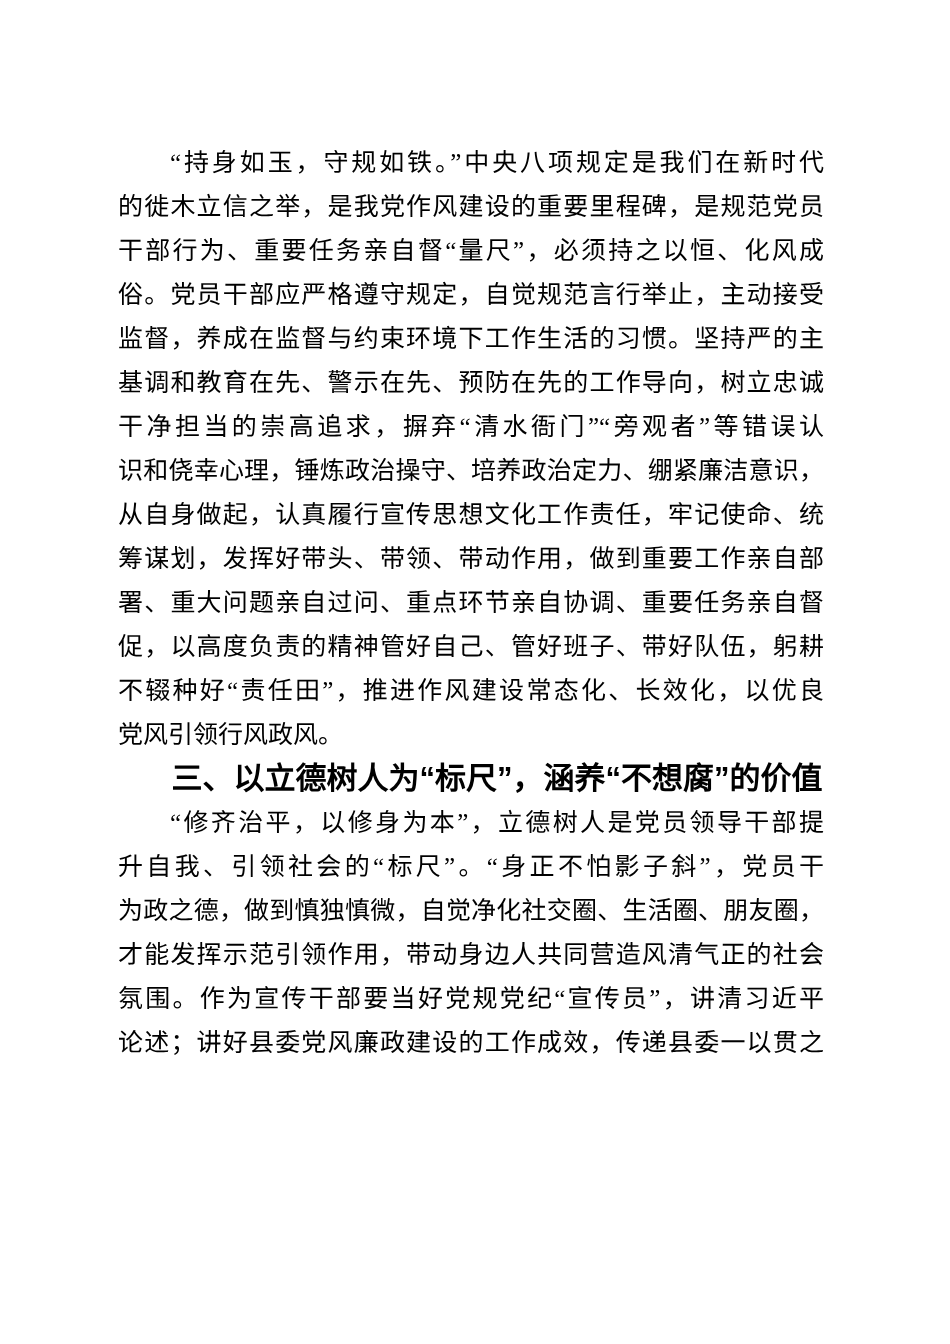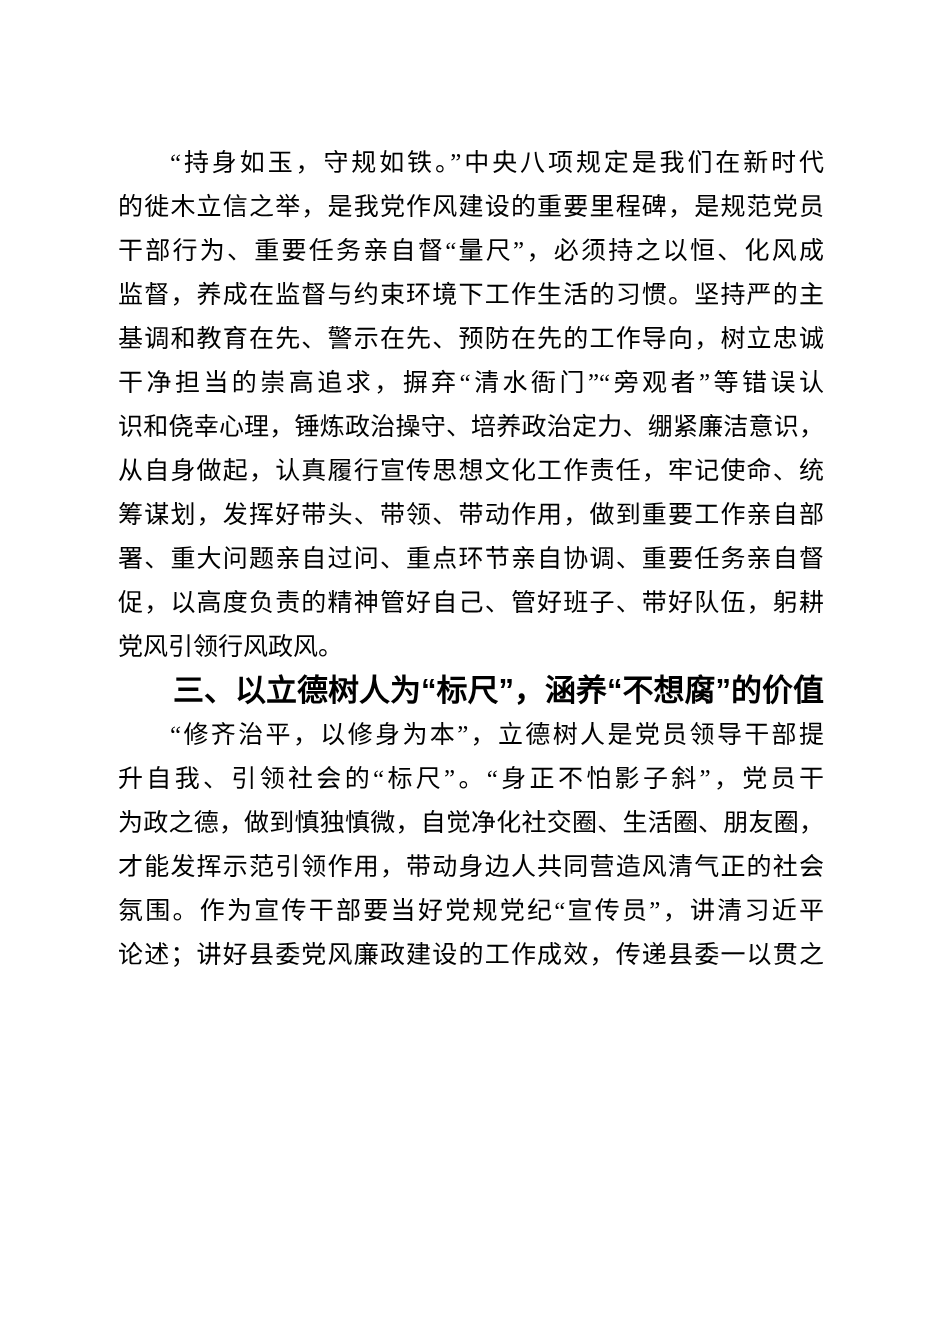--- a/index.html
+++ b/index.html
@@ -23,49 +23,51 @@
     font-size: 25px;
     line-height: 44px;
     color: #000000;
     letter-spacing: 0;
     text-align: justify;
     text-align-last: justify;
     overflow: hidden;
     max-height: 44px;
   }
   .line.flush {
-    text-align: right;
+    text-align: center;
     text-align-last: left;
   }
   .line.indent {
     text-indent: 52px;
   }
   .block.heading .line {
     font-family: "Liberation Sans", "DejaVu Sans", sans-serif;
     font-weight: bold;
     font-size: 31px;
   }
 </style>
 </head>
 <body>
 
 <div class="page">
   <div class="doc-body">
       <div class="block body">
         <div class="line indent">“持身如玉，守规如铁。”中央八项规定是我们在新时代</div>
         <div class="line">的徙木立信之举，是我党作风建设的重要里程碑，是规范党员</div>
         <div class="line">干部行为、重要任务亲自督“量尺”，必须持之以恒、化风成</div>
+        <div class="line">俗。党员干部应严格遵守规定，自觉规范言行举止，主动接受</div>
         <div class="line">监督，养成在监督与约束环境下工作生活的习惯。坚持严的主</div>
         <div class="line">基调和教育在先、警示在先、预防在先的工作导向，树立忠诚</div>
         <div class="line">干净担当的崇高追求，摒弃“清水衙门”“旁观者”等错误认</div>
         <div class="line">识和侥幸心理，锤炼政治操守、培养政治定力、绷紧廉洁意识，</div>
         <div class="line">从自身做起，认真履行宣传思想文化工作责任，牢记使命、统</div>
         <div class="line">筹谋划，发挥好带头、带领、带动作用，做到重要工作亲自部</div>
         <div class="line">署、重大问题亲自过问、重点环节亲自协调、重要任务亲自督</div>
         <div class="line">促，以高度负责的精神管好自己、管好班子、带好队伍，躬耕</div>
+        <div class="line">不辍种好“责任田”，推进作风建设常态化、长效化，以优良</div>
         <div class="line flush">党风引领行风政风。</div>
       </div>
       <div class="block heading">
         <div class="line indent flush">三、以立德树人为“标尺”，涵养“不想腐”的价值操守</div>
       </div>
       <div class="block body">
         <div class="line indent">“修齐治平，以修身为本”，立德树人是党员领导干部提</div>
         <div class="line">升自我、引领社会的“标尺”。“身正不怕影子斜”，党员干</div>
         <div class="line">为政之德，做到慎独慎微，自觉净化社交圈、生活圈、朋友圈，</div>
         <div class="line">才能发挥示范引领作用，带动身边人共同营造风清气正的社会</div>

